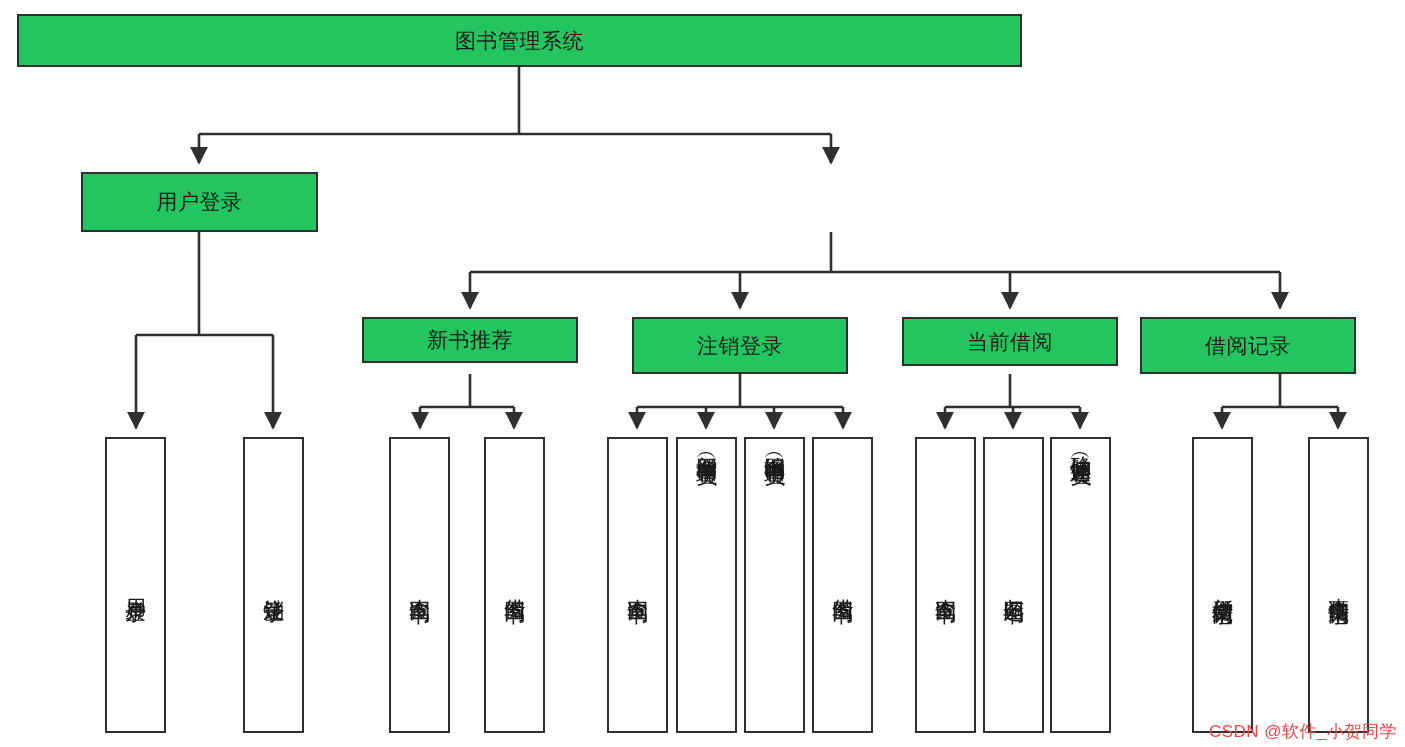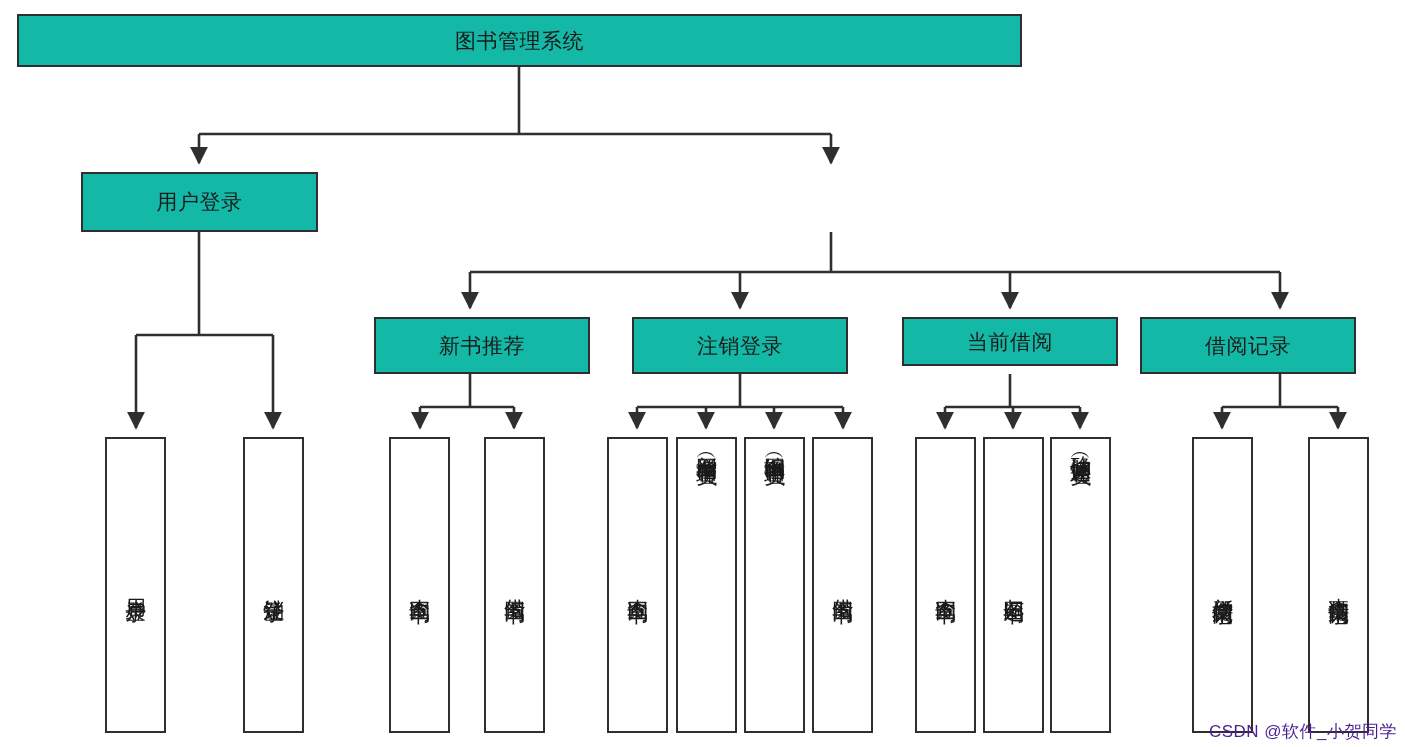--- a/index.html
+++ b/index.html
@@ -17,21 +17,21 @@
   #diagram-root {
     position: absolute;
     left: 0; top: 0;
     width: 1405px;
     height: 747px;
   }
   .node-box {
     position: absolute;
     box-sizing: border-box;
     border: 2.5px solid #2f2f2f;
-    background: #14b8a6;
+    background: #22c55e;
     display: flex;
     align-items: center;
     justify-content: center;
     color: #1a1a1a;
   }
   .node-h {
     font-size: 21px;
     letter-spacing: 0.5px;
     line-height: 1.2;
     white-space: nowrap;
@@ -66,21 +66,21 @@
     left: 0; top: 0;
     width: 1405px;
     height: 747px;
     pointer-events: none;
   }
   #watermark {
     position: absolute;
     right: 8px;
     bottom: 4px;
     font-size: 17px;
-    color: #4c1d95;
+    color: #ef4444;
     letter-spacing: 0.5px;
     white-space: nowrap;
   }
 </style>
 </head>
 <body>
 
 <div id="diagram-root">
 
   <svg id="connectors" viewBox="0 0 1405 747" width="1405" height="747" xmlns="http://www.w3.org/2000/svg">
@@ -134,21 +134,21 @@
   </svg>
 
   <div class="node-box node-root" style="left:17px; top:14px; width:1005px; height:53px;">
     <span class="node-h">图书管理系统</span>
   </div>
 
   <div class="node-box" style="left:81px; top:172px; width:237px; height:60px;">
     <span class="node-h">用户登录</span>
   </div>
 
-  <div class="node-box" style="left:374px; top:317px; width:216px; height:57px;">
+  <div class="node-box" style="left:362px; top:317px; width:216px; height:46px;">
     <span class="node-h">新书推荐</span>
   </div>
   <div class="node-box" style="left:632px; top:317px; width:216px; height:57px;">
     <span class="node-h">注销登录</span>
   </div>
   <div class="node-box" style="left:902px; top:317px; width:216px; height:49px;">
     <span class="node-h">当前借阅</span>
   </div>
   <div class="node-box" style="left:1140px; top:317px; width:216px; height:57px;">
     <span class="node-h">借阅记录</span>

